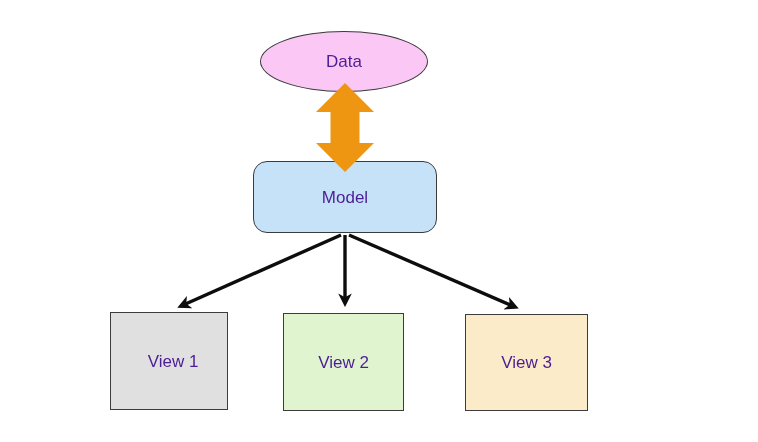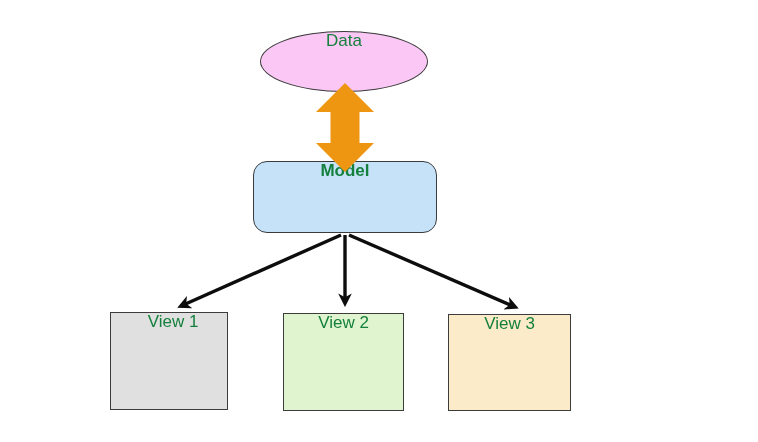--- a/index.html
+++ b/index.html
@@ -10,50 +10,49 @@
     position: relative;
     width: 758px;
     height: 442px;
     background: var(--canvas-bg, #ffffff);
     font-family: "Liberation Sans", sans-serif;
     overflow: hidden;
   }
   .node {
     position: absolute;
     display: flex;
-    align-items: flex-start;
+    align-items: center;
     justify-content: center;
     box-sizing: border-box;
     border: 1.5px solid var(--node-border, #3c3c3c);
-    color: #15803d;
+    color: #4c1d95;
     font-size: 17px;
     line-height: 1;
   }
   .node--data {
     left: 260px; top: 31px; width: 168px; height: 61px;
     border-radius: 50%;
     background: var(--fill-data);
   }
   .node--model {
     left: 253px; top: 161px; width: 184px; height: 72px;
     border-radius: 14px;
     background: var(--fill-model);
-    font-weight: bold;
   }
   .node--view1 {
     left: 110px; top: 312px; width: 118px; height: 98px;
     background: var(--fill-view1);
     padding-left: 8px;
   }
   .node--view2 {
     left: 283px; top: 313px; width: 121px; height: 98px;
     background: var(--fill-view2);
   }
   .node--view3 {
-    left: 448px; top: 314px; width: 123px; height: 97px;
+    left: 465px; top: 314px; width: 123px; height: 97px;
     background: var(--fill-view3);
   }
   svg.edges {
     position: absolute;
     left: 0; top: 0;
     pointer-events: none;
   }
   .edge {
     stroke: var(--arrow-black, #0d0d0d);
     stroke-width: 3.4;

